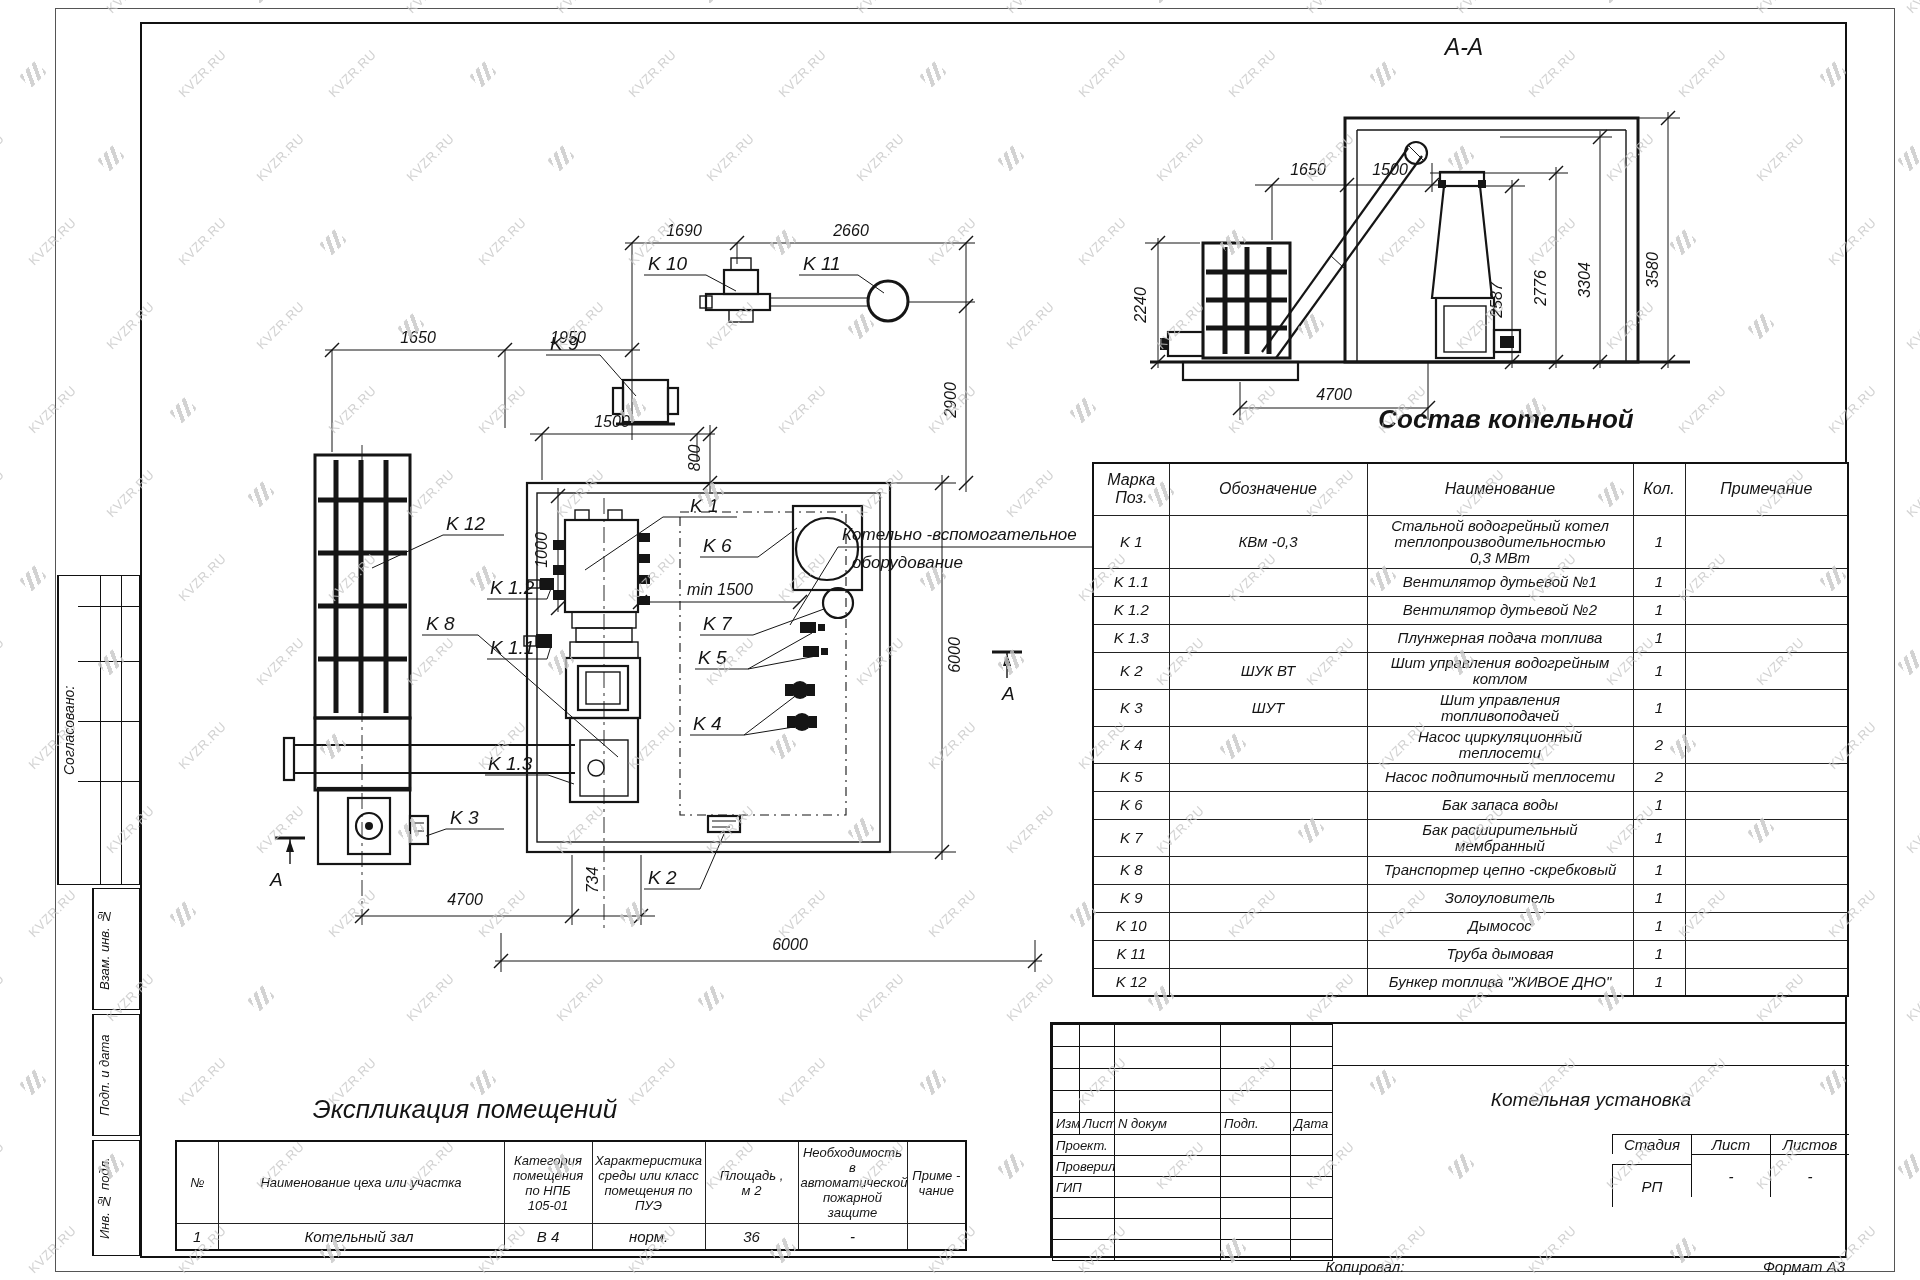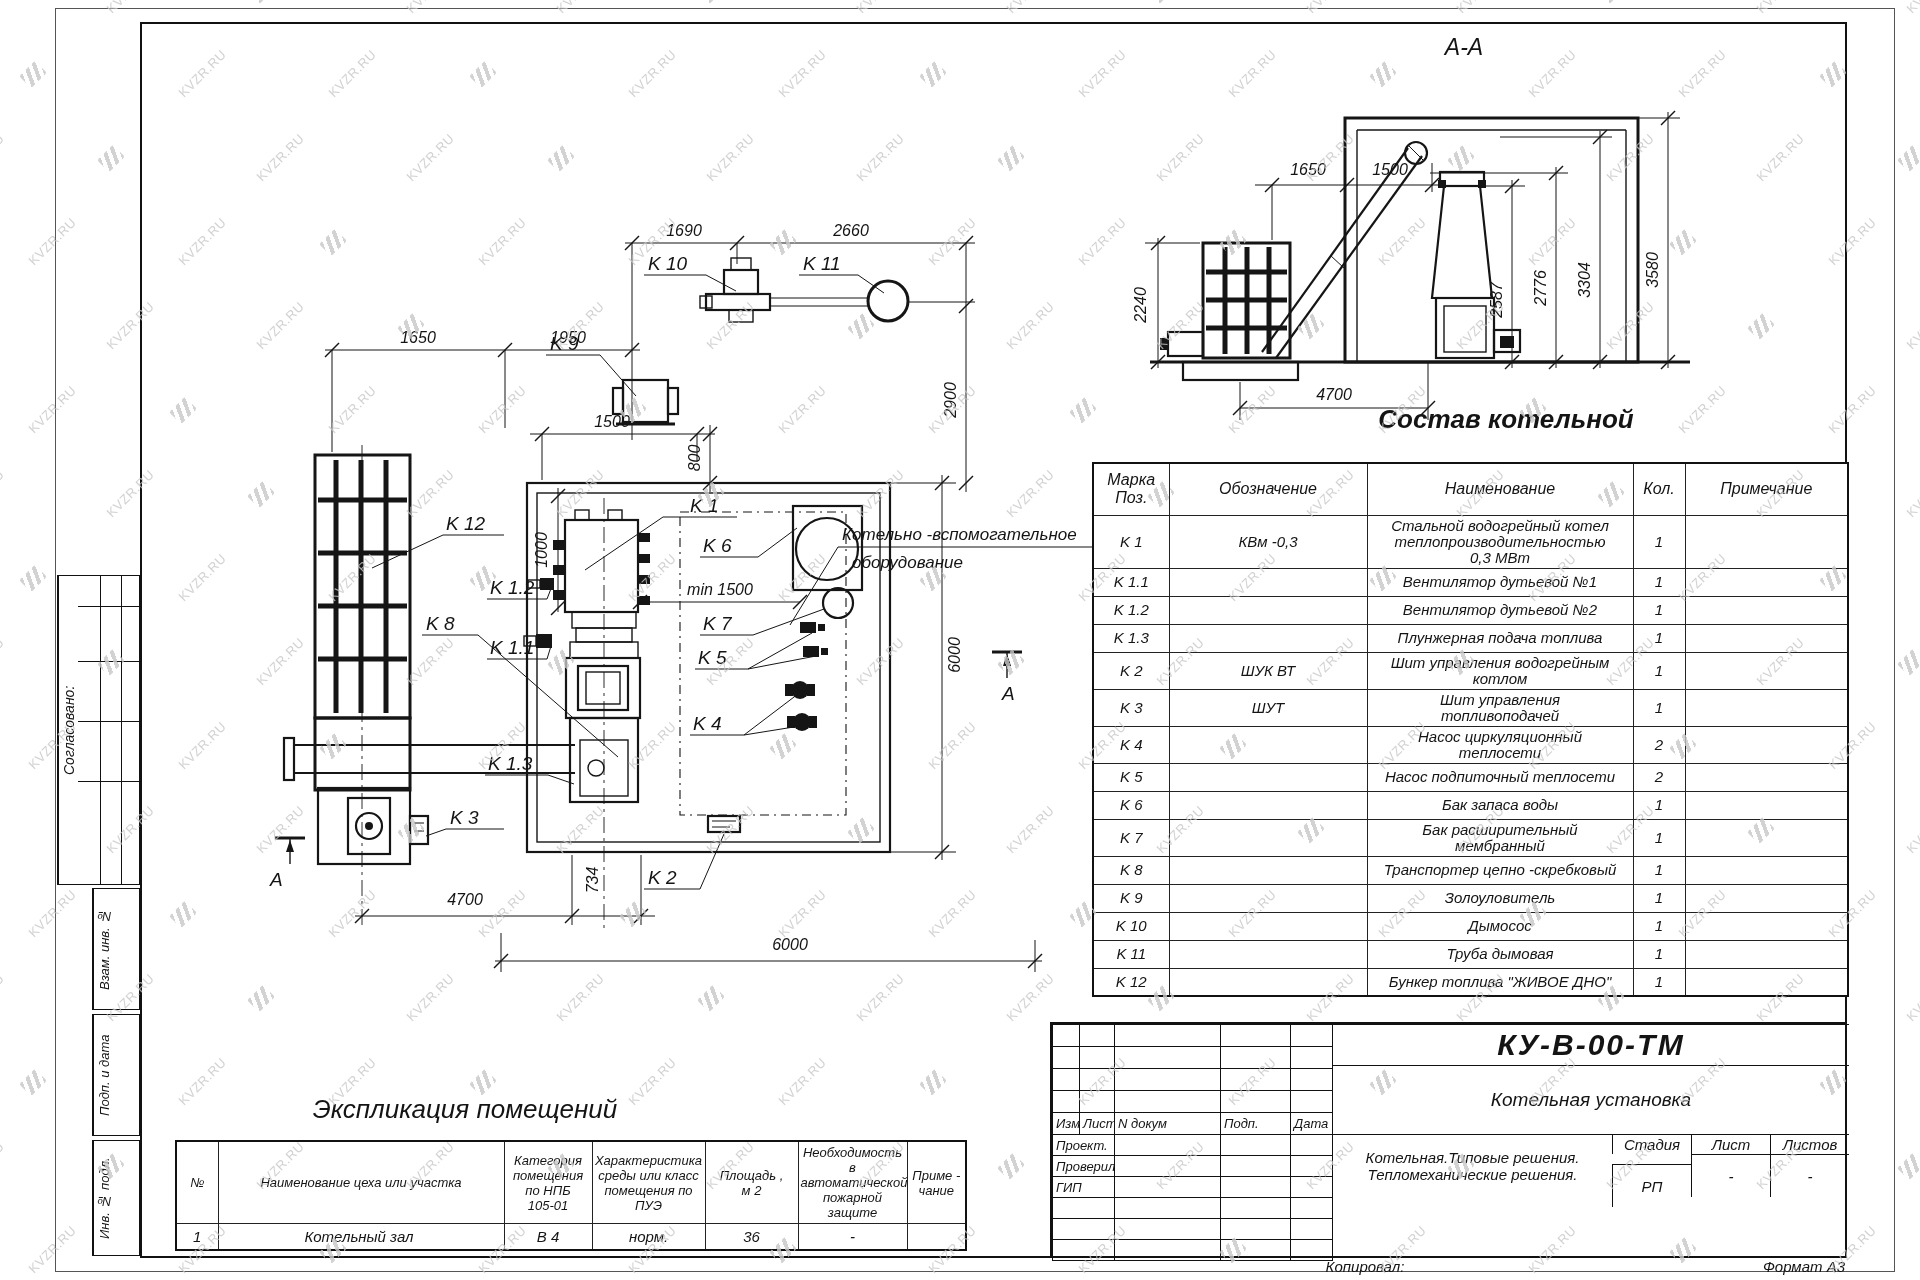--- a/index.html
+++ b/index.html
@@ -683,24 +683,21 @@
           </tr>
       <tr style="height:21px">
             <td colspan="2"></td>
             <td></td>
             <td></td>
             <td></td>
           </tr>
     </tbody>
       </table>
 
-    <div class="cell code-cell" style="left:280px;top:0;width:517px;height:41px;">КУ-В-00-ТМ</div>
     <div class="cell name-cell" style="left:280px;top:41px;width:517px;height:69px;text-align:right;">Котельная установка</div>
-    <div class="cell" style="left:280px;top:110px;width:280px;height:63px;">Котельная.Типовые решения.
-Тепломеханические решения.</div>
     <div class="cell" style="left:560px;top:110px;width:79px;height:20px;">Стадия</div>
     <div class="cell" style="left:639px;top:110px;width:79px;height:20px;">Лист</div>
     <div class="cell" style="left:718px;top:110px;width:79px;height:20px;">Листов</div>
     <div class="cell" style="left:560px;top:140px;width:79px;height:43px;">РП</div>
     <div class="cell" style="left:639px;top:130px;width:79px;height:43px;">-</div>
     <div class="cell" style="left:718px;top:130px;width:79px;height:43px;">-</div>
   </div>
 
   <div class="footnote" style="left:1300px;top:1258px;width:130px;text-align:center;">Копировал:</div>
   <div class="footnote" style="left:1700px;top:1258px;width:145px;text-align:right;">Формат А3</div>

